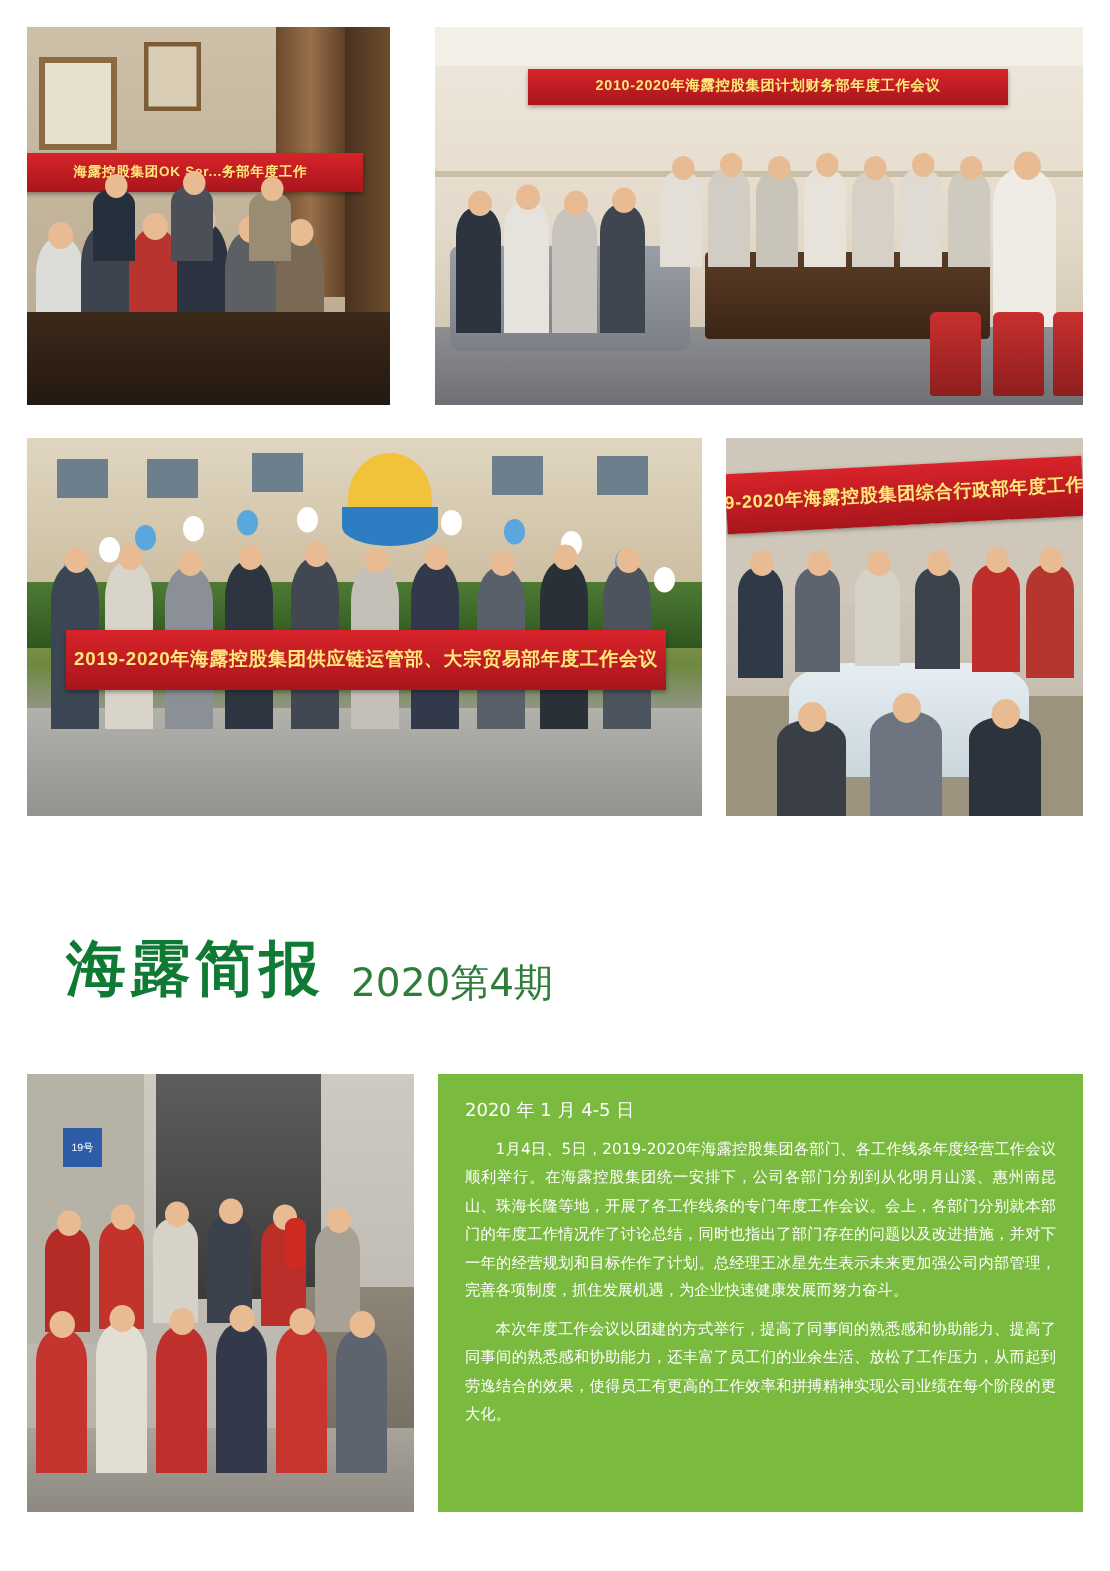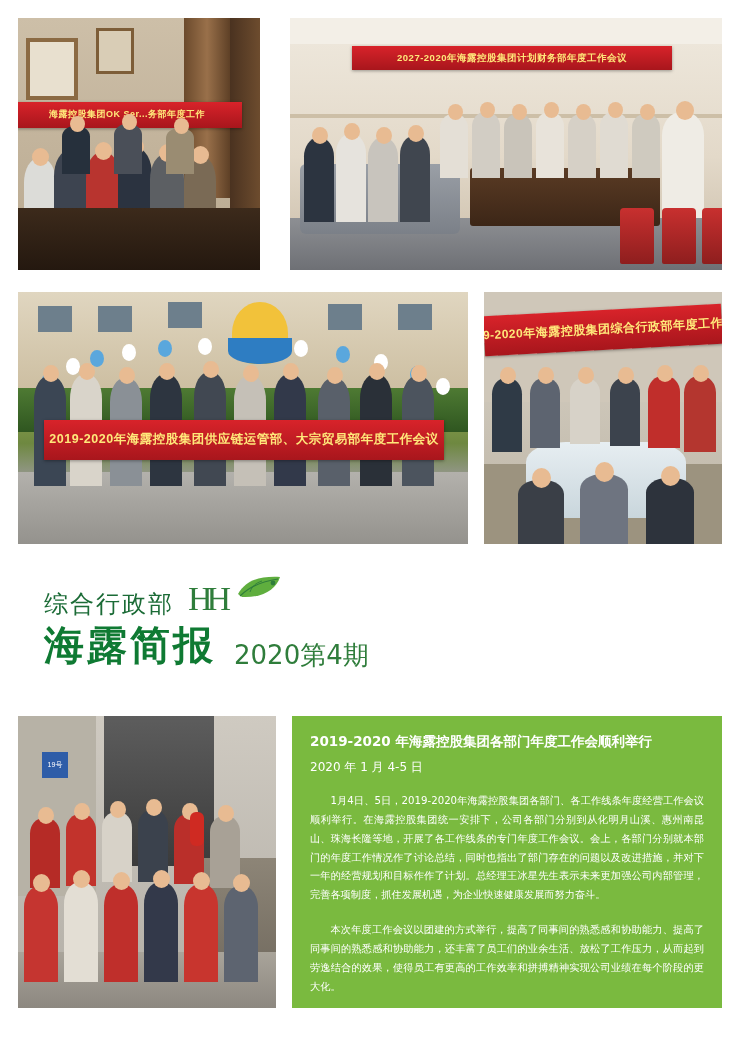--- a/index.html
+++ b/index.html
@@ -149,21 +149,21 @@
   }
   .article-date {
     font-family: "DejaVu Sans", sans-serif;
     font-size: 12px;
     margin-bottom: 9px;
   }
   .article p {
     font-family: "DejaVu Sans", sans-serif;
     font-size: 10.2px;
     line-height: 1.85;
-    margin: 16px 0 7px 0;
+    margin: 0 0 7px 0;
     text-align: justify;
     text-indent: 2em;
   }
 </style>
 </head>
 <body>
 
 <div class="page">
 
   <div class="photo" id="photo1">
@@ -194,21 +194,21 @@
     <div class="person" style="left:148px; bottom:96px; width:28px; height:46px; background:#9a8c72;"></div>
     <div class="head" style="left:156px; bottom:136px; width:15px; height:16px;"></div>
     <div class="table"></div>
   </div>
 
   <div class="photo" id="photo2">
     <div class="ceiling"></div>
     <div class="wallsplit"></div>
     <div class="floor"></div>
 
-    <div class="banner" style="left:62px; top:28px; width:320px; height:24px; font-size:9.5px;">2027-2020年海露控股集团计划财务部年度工作会议</div>
+    <div class="banner" style="left:62px; top:28px; width:320px; height:24px; font-size:9.5px;">2010-2020年海露控股集团计划财务部年度工作会议</div>
 
     <div class="sofa"></div>
     <div class="deskbig"></div>
 
     <div class="person" style="left:14px; bottom:48px; width:30px; height:84px; background:#2c3440;"></div>
     <div class="head" style="left:22px; bottom:126px; width:16px; height:17px;"></div>
     <div class="person" style="left:46px; bottom:48px; width:30px; height:88px; background:#e6e3dd;"></div>
     <div class="head" style="left:54px; bottom:130px; width:16px; height:17px;"></div>
     <div class="person" style="left:78px; bottom:48px; width:30px; height:84px; background:#c8c4bd;"></div>
     <div class="head" style="left:86px; bottom:126px; width:16px; height:17px;"></div>
@@ -311,32 +311,20 @@
 
     <div class="person" style="left:34px;  width:46px; height:64px; background:#3a3f47;"></div>
     <div class="head" style="left:48px; bottom:56px; width:19px; height:20px;"></div>
     <div class="person" style="left:96px;  width:48px; height:70px; background:#6e7480;"></div>
     <div class="head" style="left:111px; bottom:62px; width:19px; height:20px;"></div>
     <div class="person" style="left:162px; width:48px; height:66px; background:#2d333c;"></div>
     <div class="head" style="left:177px; bottom:58px; width:19px; height:20px;"></div>
   </div>
 
   <div class="masthead">
-    <div class="dept-line">
-      <div class="dept-name">综合行政部</div>
-      <div class="logo-wrap">
-        <div class="logo-hh">HH</div>
-        <svg class="logo-leaf" viewBox="0 0 46 26">
-          <path d="M2 20 C10 6, 24 2, 44 3 C40 16, 26 24, 6 23 Z" fill="#5fae3e"></path>
-          <path d="M4 22 C14 12, 28 7, 42 5" stroke="#2f7d3b" stroke-width="1.2" fill="none"></path>
-          <path d="M14 18 C16 12, 20 9, 26 7" stroke="#2f7d3b" stroke-width="0.9" fill="none"></path>
-          <circle cx="37" cy="9" r="2.4" fill="#2f7d3b"></circle>
-        </svg>
-      </div>
-    </div>
     <div class="title-line">
       <div class="main-title">海露简报</div>
       <div class="issue">2020第4期</div>
     </div>
   </div>
 
   <div class="photo" id="photo5">
     <div class="wallL"></div>
     <div class="doorframe"></div>
     <div class="plaque">19号</div>
@@ -366,19 +354,18 @@
     <div class="head" style="left:135px; bottom:120px; width:17px; height:18px;"></div>
     <div class="person" style="left:166px; bottom:26px; width:34px; height:98px; background:#c8352e;"></div>
     <div class="head" style="left:175px; bottom:118px; width:17px; height:18px;"></div>
     <div class="person" style="left:206px; bottom:26px; width:34px; height:96px; background:#5d6470;"></div>
     <div class="head" style="left:215px; bottom:116px; width:17px; height:18px;"></div>
 
     <div style="position:absolute; left:172px; top:96px; width:14px; height:34px; background:#cf2a22; border-radius:6px;"></div>
   </div>
 
   <div class="article">
-    <div class="article-title">2019-2020 年海露控股集团各部门年度工作会顺利举行</div>
     <div class="article-date">2020 年 1 月 4-5 日</div>
     <p>1月4日、5日，2019-2020年海露控股集团各部门、各工作线条年度经营工作会议顺利举行。在海露控股集团统一安排下，公司各部门分别到从化明月山溪、惠州南昆山、珠海长隆等地，开展了各工作线条的专门年度工作会议。会上，各部门分别就本部门的年度工作情况作了讨论总结，同时也指出了部门存在的问题以及改进措施，并对下一年的经营规划和目标作作了计划。总经理王冰星先生表示未来更加强公司内部管理，完善各项制度，抓住发展机遇，为企业快速健康发展而努力奋斗。</p>
     <p>本次年度工作会议以团建的方式举行，提高了同事间的熟悉感和协助能力、提高了同事间的熟悉感和协助能力，还丰富了员工们的业余生活、放松了工作压力，从而起到劳逸结合的效果，使得员工有更高的工作效率和拼搏精神实现公司业绩在每个阶段的更大化。</p>
   </div>
 
 </div>
 
 </body></html>

